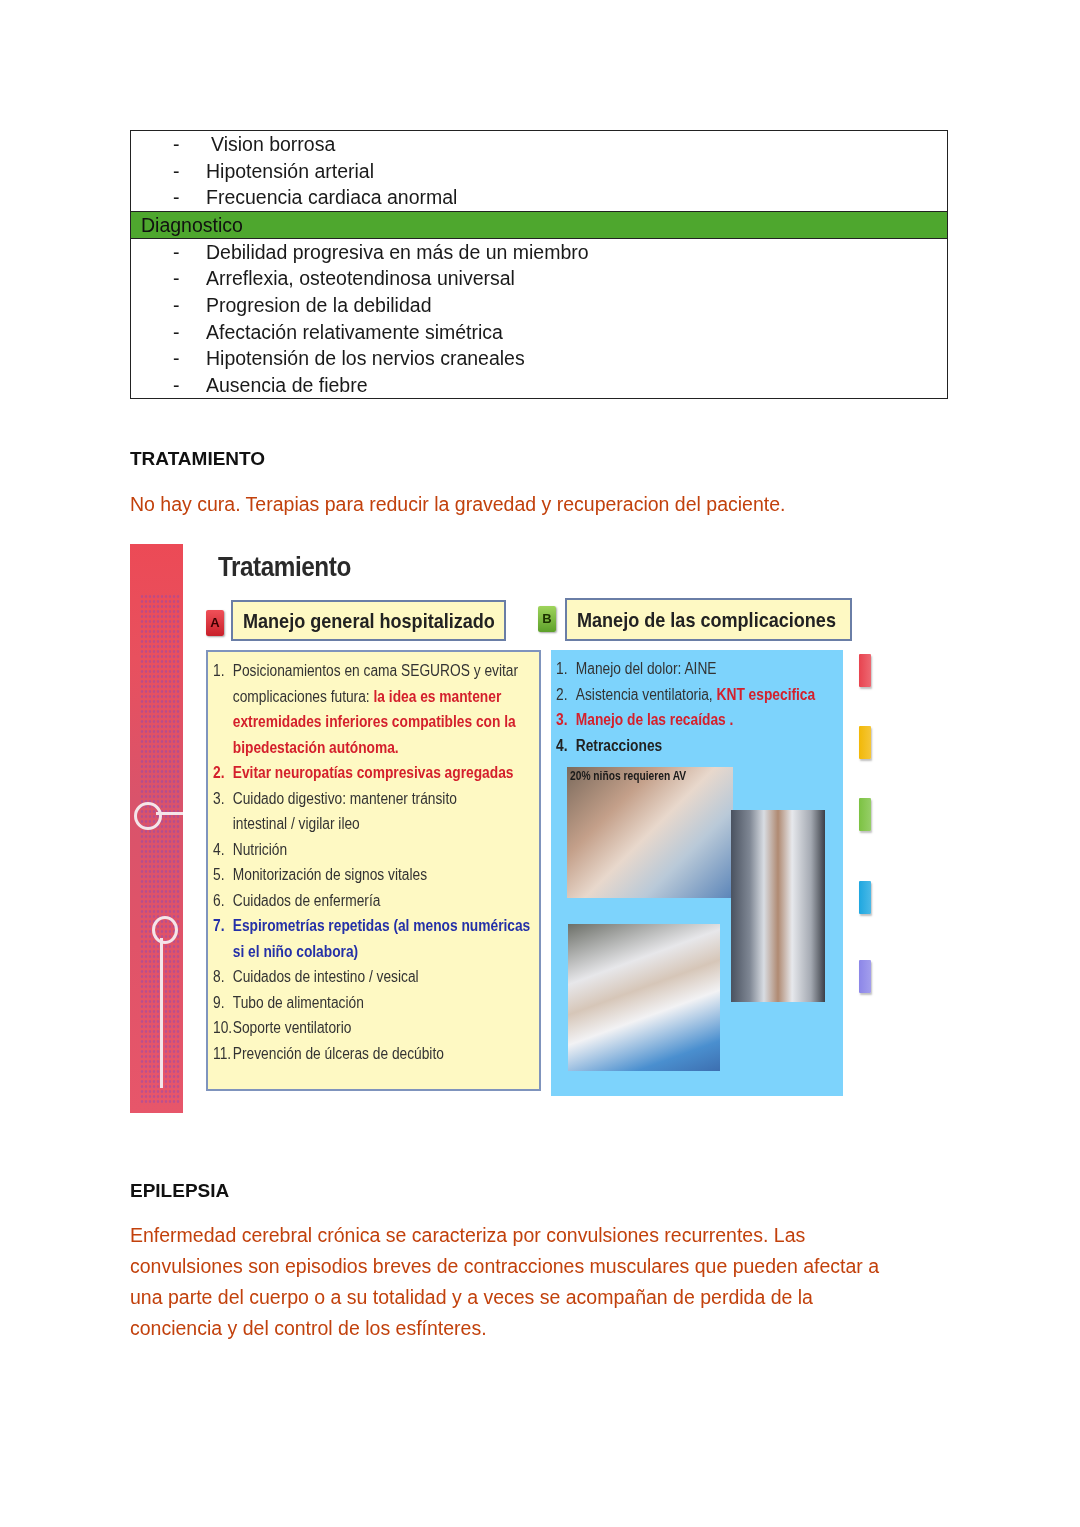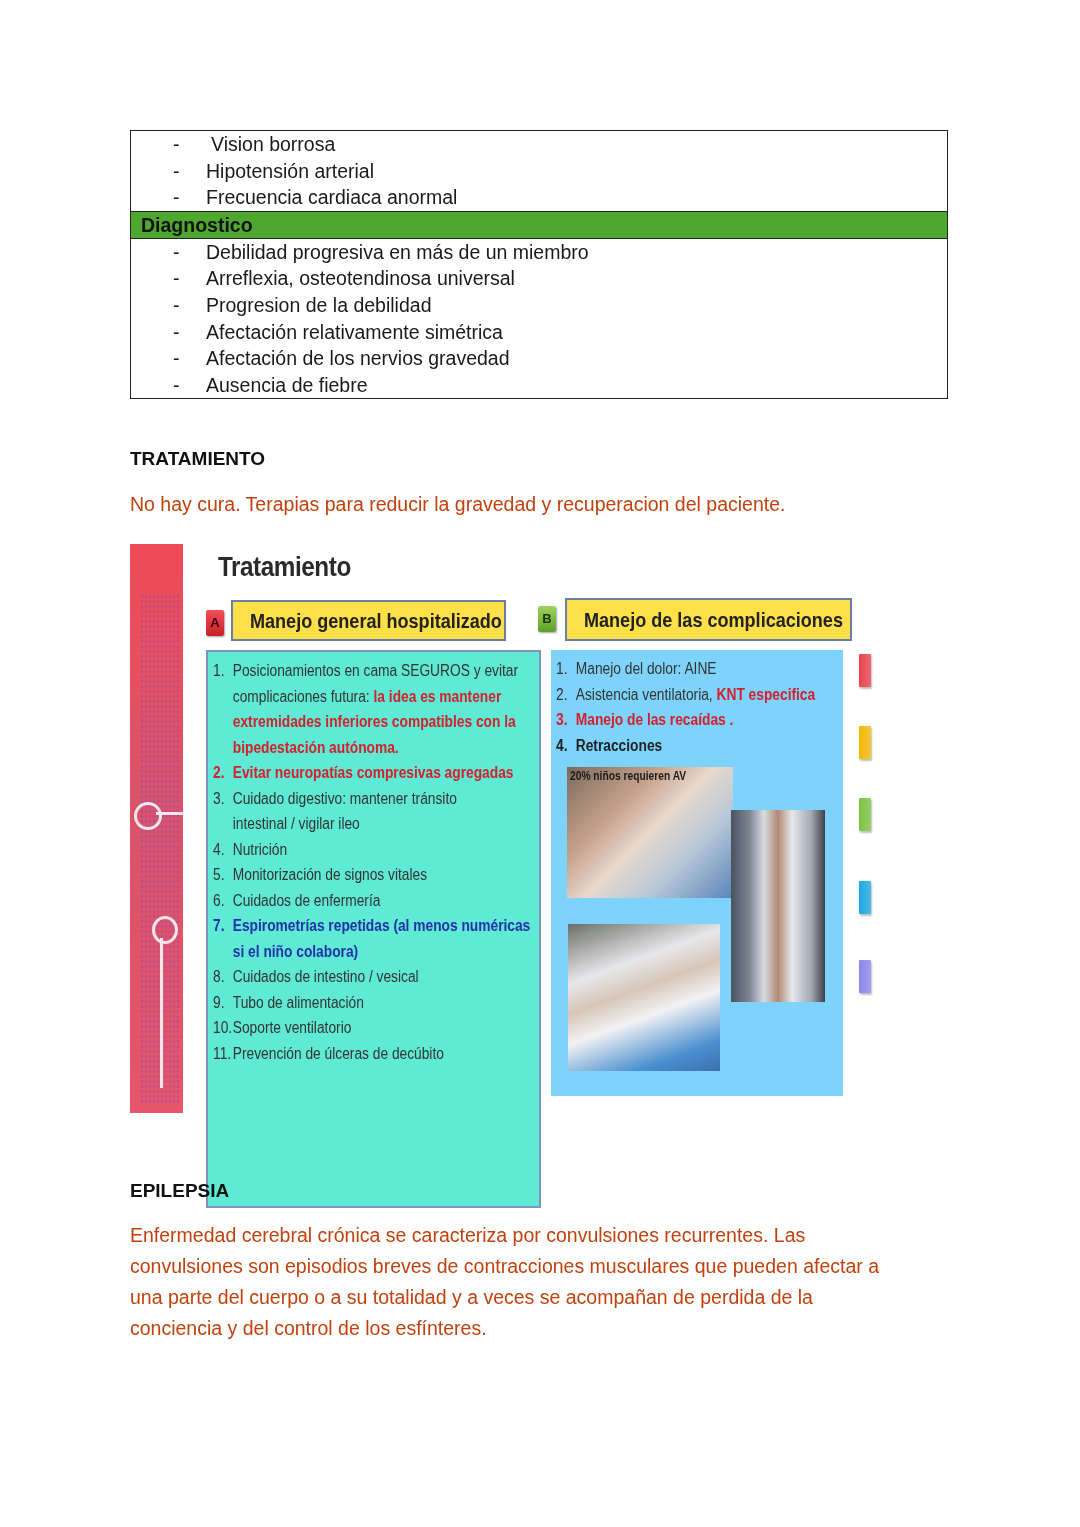--- a/index.html
+++ b/index.html
@@ -7,48 +7,48 @@
          font-family: "Liberation Sans", "DejaVu Sans", sans-serif; color: #1a1a1a; }
 
   
   .info-table { position: absolute; left: 130px; top: 130px; width: 818px;
                 border: 1.5px solid #222; box-sizing: border-box; }
   .info-table .row { height: 26.6px; line-height: 26.6px; font-size: 19.5px; position: relative; }
   .info-table .dash { position: absolute; left: 42px; }
   .info-table .txt { position: absolute; left: 75px; white-space: nowrap; }
   .info-table .txt.first { left: 80px; }
   .info-table .header-row { background: #4ea72e; border-top: 1.5px solid #222; border-bottom: 1.5px solid #222;
-                            height: 26px; line-height: 26px; padding-left: 10px; font-size: 19.5px; color: #111; font-weight: bold; }
+                            height: 26px; line-height: 26px; padding-left: 10px; font-size: 19.5px; color: #111; }
 
   
   .section-title { position: absolute; left: 130px; font-weight: bold; font-size: 19px; color: #111; }
   .para { position: absolute; left: 130px; font-size: 19.5px; line-height: 31px; color: #c2410c; }
 
   
   .slide { position: absolute; left: 130px; top: 544px; width: 750px; height: 570px; background: #fff; }
   .slide .stripe { position: absolute; left: 0; top: 0; width: 53px; height: 569px;
                    background: linear-gradient(180deg, #ec4a56 0%, #e8505e 20%, #d9536b 45%, #e05368 70%, #e7566a 100%); overflow: hidden; }
   .stripe .dots { position: absolute; left: 10px; top: 50px; width: 40px; height: 510px;
                   background-image: radial-gradient(circle, rgba(120,70,200,0.55) 1px, transparent 1.6px);
                   background-size: 4px 5px; opacity: 0.7; }
   .stripe .sun { position: absolute; border: 3px solid #f4e6ea; border-radius: 50%; }
   .slide .title { position: absolute; left: 88px; top: 8px; font-size: 27px; font-weight: bold; color: #2a2a2a;
                   font-family: "Liberation Sans", sans-serif; letter-spacing: -0.5px; transform: scaleX(0.9); transform-origin: left; }
   .badge { position: absolute; width: 18px; height: 26px; font-weight: bold; font-size: 13px; text-align: center;
            line-height: 26px; border-radius: 2px; box-shadow: 1px 1px 2px rgba(0,0,0,0.35); }
   .badge.a { left: 76px; top: 66px; background: linear-gradient(180deg, #f05058, #c8202a); color: #3a0000; }
   .badge.b { left: 408px; top: 62px; background: linear-gradient(180deg, #9fd45c, #5da02a); color: #1c3200; }
-  .boxhead { position: absolute; background: #fde047; border: 2px solid #6a7ea6; box-sizing: border-box;
-             font-size: 21px; font-weight: bold; color: #222; padding-left: 17px; white-space: nowrap;
+  .boxhead { position: absolute; background: #fef9c3; border: 2px solid #6a7ea6; box-sizing: border-box;
+             font-size: 21px; font-weight: bold; color: #222; padding-left: 10px; white-space: nowrap;
              transform-origin: left; }
   .boxhead.a { left: 101px; top: 56px; width: 275px; height: 41px; line-height: 38px; }
   .boxhead.b { left: 427px; top: 54px; width: 287px; height: 43px; line-height: 40px; margin-left: 8px; }
   .boxhead span { display: inline-block; transform: scaleX(0.86); transform-origin: left; }
 
-  .panel-a { position: absolute; left: 76px; top: 106px; width: 335px; height: 558px; background: #5eead4;
+  .panel-a { position: absolute; left: 76px; top: 106px; width: 335px; height: 441px; background: #fef9c3;
              border: 2px solid #7f94bd; box-sizing: border-box; }
   .panel-b { position: absolute; left: 421px; top: 106px; width: 292px; height: 446px; background: #7dd3fc; }
   .list { position: absolute; left: 5px; top: 6px; margin: 0; padding: 0; list-style: none; }
   .list li { font-size: 16px; line-height: 25.5px; color: #333; white-space: nowrap; position: relative; }
   .list li .n { display: inline-block; width: 23px; }
   .list .item-inner { display: inline-block; transform: scaleX(0.86); transform-origin: left; }
   .red { color: #d4202c; font-weight: bold; }
   .blue { color: #2430a8; font-weight: bold; }
   .bold { font-weight: bold; color: #222; }
 
@@ -93,21 +93,21 @@
   <div class="row">
       <span class="dash">-</span>
       <span class="txt">Progresion de la debilidad</span>
     </div>
   <div class="row">
       <span class="dash">-</span>
       <span class="txt">Afectación relativamente simétrica</span>
     </div>
   <div class="row">
       <span class="dash">-</span>
-      <span class="txt">Afectación de los nervios gravedad</span>
+      <span class="txt">Hipotensión de los nervios craneales</span>
     </div>
   <div class="row">
       <span class="dash">-</span>
       <span class="txt">Ausencia de fiebre</span>
     </div>
 </div>
 
 <div class="section-title" style="top:448px">TRATAMIENTO</div>
 <div class="para" style="top:489px">No hay cura. Terapias para reducir la gravedad y recuperacion del paciente.</div>
 

